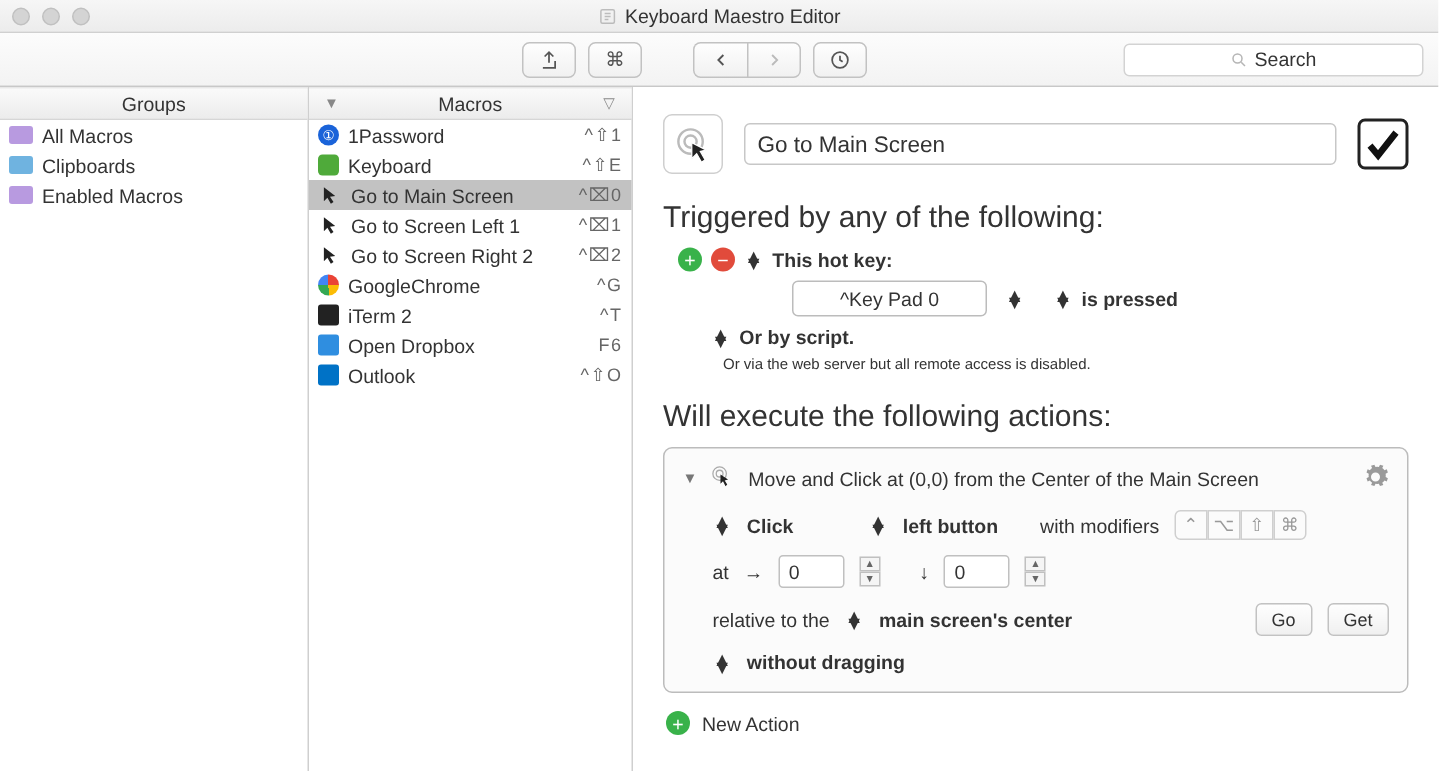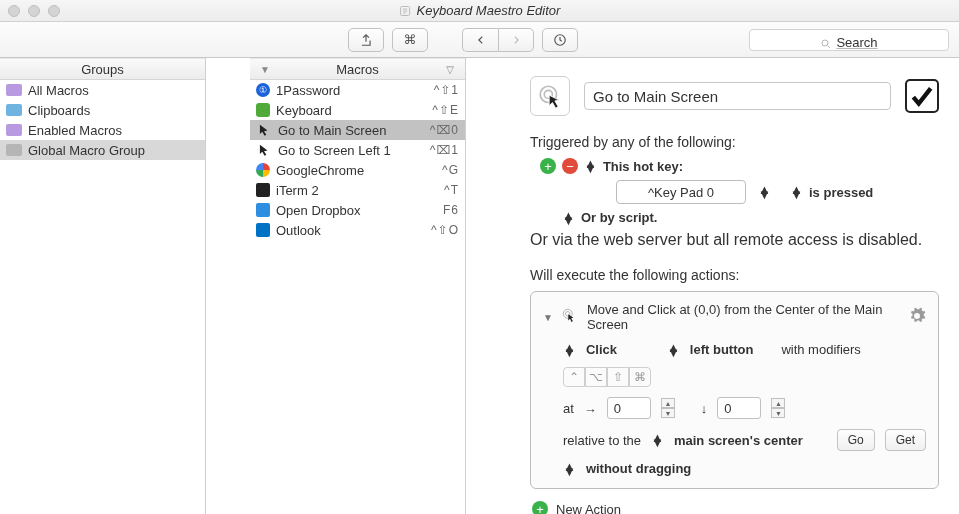--- a/index.html
+++ b/index.html
@@ -1,29 +1,29 @@
 <!DOCTYPE html>
 <html><head>
 <meta charset="utf-8">
 <style>
 * { margin:0; padding:0; box-sizing:border-box; font-family:-apple-system,BlinkMacSystemFont,"Helvetica Neue",Arial,sans-serif; font-size:13px; color:#333; }
 body { width:959px; height:514px; background:#fff; overflow:hidden; }
-.titlebar { height:22px; background:linear-gradient(#f6f6f6,#ececec); border-bottom:1px solid #d0d0d0; display:flex; align-items:center; padding:0 8px; position:relative;font-style:italic; }
+.titlebar { height:22px; background:linear-gradient(#f6f6f6,#ececec); border-bottom:1px solid #d0d0d0; display:flex; align-items:center; padding:0 8px; position:relative; }
 .traffic { display:flex; gap:8px; }
 .tl { width:12px; height:12px; border-radius:50%; background:#d4d4d4; border:1px solid #c0c0c0; }
 .title { position:absolute; left:50%; transform:translateX(-50%); font-size:13px; color:#777; display:flex; align-items:center; gap:6px;}
 .title svg{opacity:.6}
 .toolbar { height:36px; background:linear-gradient(#fcfcfc,#f3f3f3); border-bottom:1px solid #c8c8c8; display:flex; align-items:center; padding:0 10px; gap:8px; }
 .tbspacer{flex:0 0 330px}
 .tbtn { width:36px; height:24px; background:linear-gradient(#fefefe,#f1f1f1); border:1px solid #c2c2c2; border-radius:5px; display:flex; align-items:center; justify-content:center; color:#555;}
 .tgroup{display:flex}
 .tgroup .tbtn:first-child{border-radius:5px 0 0 5px;border-right:none}
 .tgroup .tbtn:last-child{border-radius:0 5px 5px 0}
-.search { margin-left:auto; width:200px; height:22px; border:1px solid #d3d3d3; border-radius:4px; background:#fff; display:flex; align-items:flex-end; justify-content:center; color:#b5b5b5; gap:4px; font-size:13px;text-decoration:underline;}
-.main { display:flex; height:456px;gap:44px; }
+.search { margin-left:auto; width:200px; height:22px; border:1px solid #d3d3d3; border-radius:4px; background:#fff; display:flex; align-items:center; justify-content:center; color:#b5b5b5; gap:4px; font-size:13px;}
+.main { display:flex; height:456px; }
 .col1 { width:206px; border-right:1px solid #cfcfcf; }
 .col2 { width:216px; border-right:1px solid #cfcfcf; }
 .colhdr { height:22px; background:linear-gradient(#fafafa,#ececec); border-bottom:1px solid #d6d6d6; display:flex; align-items:center; font-size:11px; color:#555; border-top:1px solid #e8e8e8;}
 .colhdr .lab{flex:1;text-align:center}
 .colhdr .tri{width:30px;text-align:center;color:#888;font-size:10px}
 .list { }
 .row { height:20px; display:flex; align-items:center; padding:0 6px; gap:6px; }
 .row.sel { background:#d8d8d8; }
 .row.hl { background:#c2c2c2; }
 .ficon{width:16px;height:12px;border-radius:2px}
@@ -39,27 +39,27 @@
 .m-ol{background:#0072c6;width:14px;height:14px;border-radius:2px}
 .m-qm{width:14px;height:14px;border-radius:50%;background:radial-gradient(circle,#c33 40%,#800 41%)}
 .cursoricon{font-size:13px;color:#222}
 .short{margin-left:auto;color:#666;font-size:12px;letter-spacing:1px}
 .detail { flex:1; padding:18px 20px; overflow:auto; }
 .drow1{display:flex;align-items:center;gap:14px;margin-bottom:14px}
 .macroicon{width:40px;height:40px;border:1px solid #cfcfcf;border-radius:6px;display:flex;align-items:center;justify-content:center;background:#fff}
 .macname{flex:1;height:28px;border:1px solid #c7c7c7;border-radius:4px;padding:0 8px;font-size:15px;background:#fff}
 .bigcheck{width:34px;height:34px;border:2px solid #222;border-radius:5px;display:flex;align-items:center;justify-content:center}
 .bigcheck svg{stroke:#111}
-.sect{font-size:14px;margin:18px 0 8px}
+.sect{font-size:20px;margin:18px 0 8px}
 .trigrow{display:flex;align-items:center;gap:6px;margin-left:10px;margin-bottom:6px}
 .plus{width:16px;height:16px;border-radius:50%;background:#39b24a;display:flex;align-items:center;justify-content:center;color:#fff;font-size:13px}
 .minus{width:16px;height:16px;border-radius:50%;background:#e14b3b;display:flex;align-items:center;justify-content:center;color:#fff;font-size:13px}
 .ud{font-size:10px;color:#666;display:inline-flex;flex-direction:column;line-height:5px}
 .hkbox{height:24px;border:1px solid #bcbcbc;border-radius:4px;background:#fff;display:flex;align-items:center;padding:0 26px;margin:0 6px;min-width:130px;justify-content:center}
-.subline{font-size:16px;margin-bottom:8px}
+.subline{margin-left:40px;font-size:10px;margin-bottom:8px}
 .orline{margin-left:32px;display:flex;align-items:center;gap:6px;margin-bottom:6px}
 .actionbox{border:1px solid #bcbcbc;border-radius:6px;background:#fbfbfb;margin-top:6px;padding:10px 12px 12px}
 .actitle{display:flex;align-items:center;gap:8px}
 .gear{margin-left:auto;color:#9a9a9a}
 .acline{display:flex;align-items:center;gap:10px;margin-top:10px;margin-left:20px;flex-wrap:wrap}
 .modbtns{display:flex}
 .modbtns span{width:22px;height:20px;border:1px solid #cfcfcf;display:flex;align-items:center;justify-content:center;color:#999;font-size:12px}
 .modbtns span:first-child{border-radius:4px 0 0 4px}
 .modbtns span:last-child{border-radius:0 4px 4px 0}
 .numfield{width:44px;height:22px;border:1px solid #c0c0c0;border-radius:3px;background:#fff;text-align:left;padding:0 6px}
@@ -134,24 +134,20 @@
           <span>All Macros</span>
         </div>
         <div class="row">
           <span class="ficon f-blue"></span>
           <span>Clipboards</span>
         </div>
         <div class="row">
           <span class="ficon f-purple"></span>
           <span>Enabled Macros</span>
         </div>
-        <div class="row sel">
-          <span class="ficon f-grey"></span>
-          <span>Global Macro Group</span>
-        </div>
       </div>
   </div>
 
   <div class="col2">
     <div class="colhdr">
       <span class="tri">▼</span>
       <span class="lab">Macros</span>
       <span class="tri">▽</span>
     </div>
     <div class="list" id="macros-list">
@@ -175,20 +171,29 @@
           <span class="short">^⌧0</span>
         </div>
         <div class="row">
           <span class="micon cursoricon">
             <svg width="14" height="14" viewBox="0 0 24 24">
               <path d="M5 3 L5 19 L9 15 L13 22 L16 20 L12 14 L18 13 Z" fill="#222"></path>
             </svg>
           </span>
           <span>Go to Screen Left 1</span>
           <span class="short">^⌧1</span>
+        </div>
+        <div class="row">
+          <span class="micon cursoricon">
+            <svg width="14" height="14" viewBox="0 0 24 24">
+              <path d="M5 3 L5 19 L9 15 L13 22 L16 20 L12 14 L18 13 Z" fill="#222"></path>
+            </svg>
+          </span>
+          <span>Go to Screen Right 2</span>
+          <span class="short">^⌧2</span>
         </div>
         <div class="row">
           <span class="micon m-gc"></span>
           <span>GoogleChrome</span>
           <span class="short">^G</span>
         </div>
         <div class="row">
           <span class="micon m-it"></span>
           <span>iTerm 2</span>
           <span class="short">^T</span>

